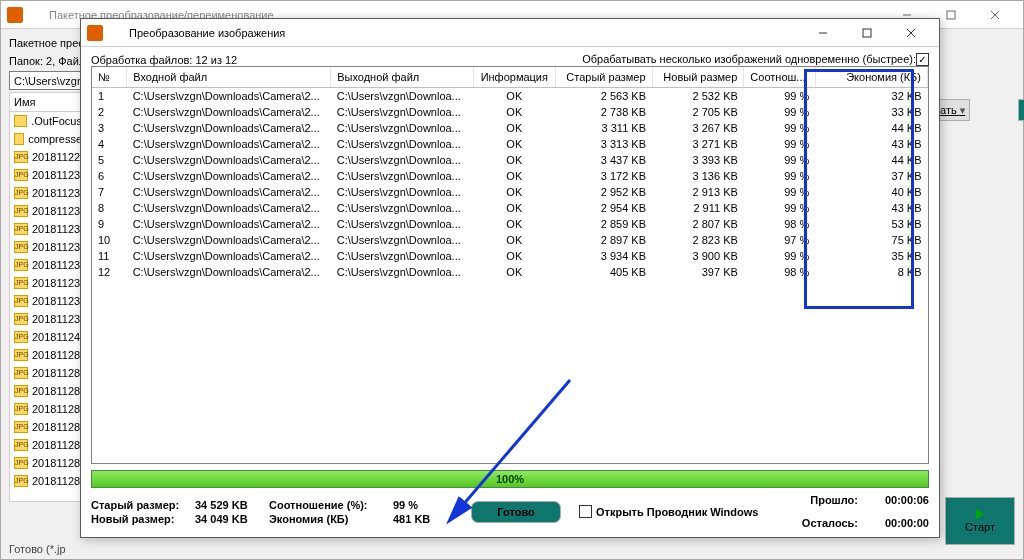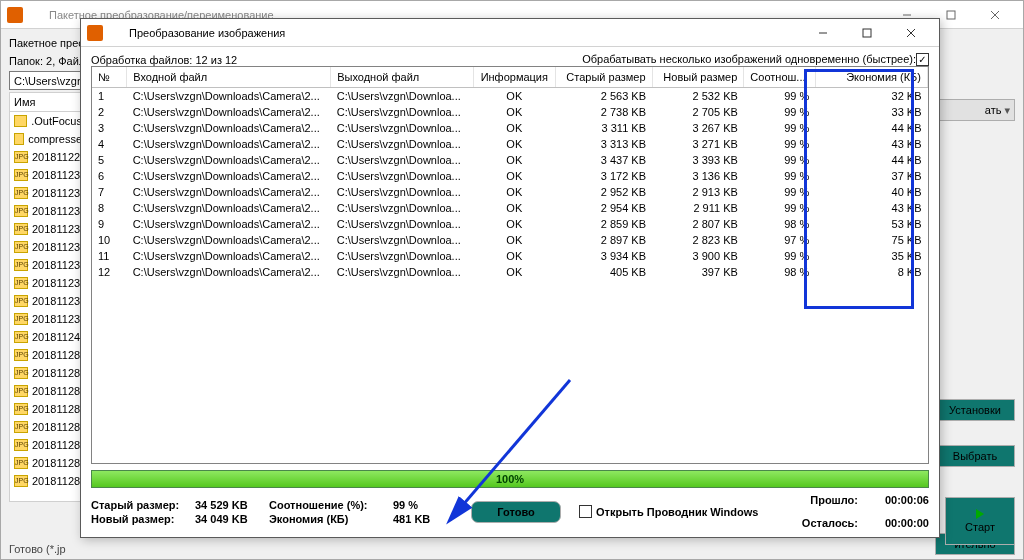--- a/index.html
+++ b/index.html
@@ -18,21 +18,21 @@
   .parent-row1 { color: #000; margin: 4px 0 6px 0; }
   .parent-row2 { display: flex; align-items: center; gap: 6px; margin-bottom: 4px; }
   .inp { border: 1px solid #7a7a7a; background: #fff; padding: 2px 4px; height: 19px; }
   .path-inp { width: 520px; }
   .list-header { display: flex; background: #fff; border: 1px solid #d0d0d0; height: 20px; align-items: center; padding: 0 4px; width: 78px; margin-top: 2px; }
   .filelist { width: 78px; border: 1px solid #d0d0d0; border-top: none; background: #fff; height: 390px; overflow: hidden; }
   .file-row { display: flex; align-items: center; height: 18px; padding: 0 4px; gap: 4px; white-space: nowrap; }
   .ficon { width: 14px; height: 12px; background: #ffd765; border: 1px solid #c9a400; }
   .ficon.jpg { font-size: 7px; line-height: 10px; text-align: center; color: #5a4000; }
 
-  .right-buttons { position: absolute; right: 8px; top: 70px; display: flex; flex-direction: column; gap: 24px; width: 80px; }
+  .right-buttons { position: absolute; right: 8px; top: 70px; display: flex; gap: 24px; width: 80px; text-decoration: underline; }
   .btn { background: #0f766e; border: 1px solid #adadad; padding: 9px 8px; text-align: right; height: 22px; display: flex; align-items: center; justify-content: center; }
   .combo { background: #e1e1e1; border: 1px solid #adadad; height: 22px; display: flex; align-items: center; justify-content: flex-end; padding: 0 4px; }
   .chev:after { content: "▾"; color: #555; }
 
   .bottom-strip { position: absolute; left: 8px; bottom: 4px; color: #444; }
 
   
   .dialog { position: absolute; left: 80px; top: 18px; width: 860px; height: 520px;
             background: #fff; border: 1px solid #5a5a5a; box-shadow: 2px 2px 10px rgba(0,0,0,0.25); }
   .dialog .titlebar { background: #fff; border-bottom: 1px solid #d2d2d2; }

